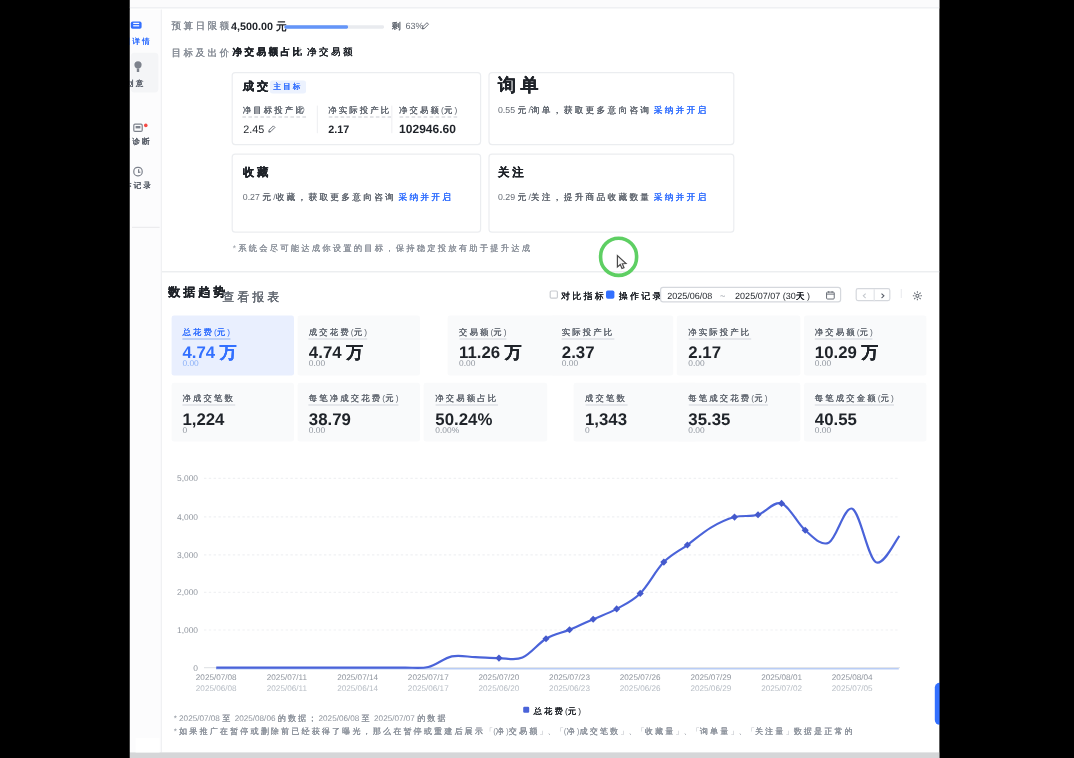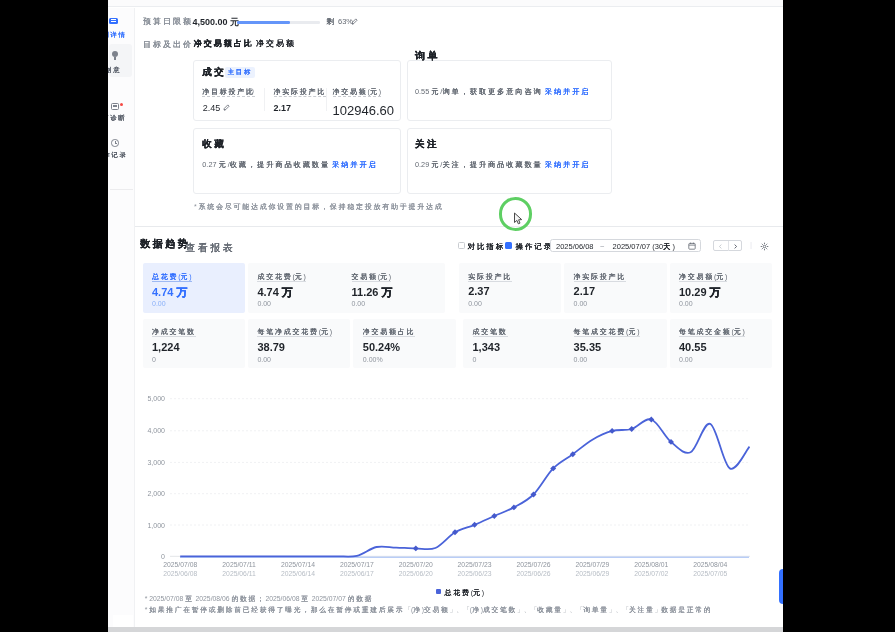--- a/index.html
+++ b/index.html
@@ -10,21 +10,21 @@
 .topstrip{position:absolute;left:108px;top:0;width:675px;height:7px;background:#fbfbfc;border-bottom:1px solid #ebedf0}
 .sidebar{position:absolute;left:108px;top:8px;width:27px;height:619px;background:#fcfcfd;border-right:1px solid #f0f1f3;overflow:hidden}
 .barL{position:absolute;left:0;top:0;width:108px;height:632px;background:#000;z-index:60}
 .barR{position:absolute;left:783px;top:0;width:112px;height:632px;background:#000;z-index:60}
 .card{position:absolute;border:1px solid #ebedf0;border-radius:3px;background:#fff}
 .glab{font-size:7px;color:#646a73}
 .dash{border-bottom:1px dashed #c9ccd1;padding-bottom:1px}
 .link{color:#3370ff}
 .cell{position:absolute;width:102.6px;background:#f9fafb;border-radius:2px}
 .cell .lb{position:absolute;left:9.5px;top:8.5px;font-size:7px;color:#646a73}
-.cell .vl{position:absolute;left:9.5px;top:22px;font-size:11px;font-weight:bold;color:#1f2329}
+.cell .vl{position:absolute;left:9.5px;top:22px;font-size:14px;font-weight:bold;color:#1f2329}
 .cell .sb{position:absolute;left:9.5px;top:37px;font-size:7px;color:#8f959e}
 .cell.sel{background:#e9effe}
 .cell.sel .lb{color:#3370ff}
 .cell.sel .vl{color:#3370ff}
 .cell.sel .sb{color:#8ab0f8}
 .cell .lb>span{border-bottom:1px solid #d8dbe0;padding-bottom:1px}
 .cell.sel .lb>span{border-bottom-color:#9db9f2}
 </style></head>
 <body>
 <div class="main"></div>
@@ -82,29 +82,29 @@
       <rect x="3.1" y="2.9" width="0.9" height="2.6" fill="#8a9099"></rect>
       <rect x="3.1" y="1.5" width="0.9" height="0.9" fill="#8a9099"></rect>
     </svg>
   <div class="abs glab" style="left:273.6px;top:87px"><span class="dash zh">净实际投产比</span></div>
   <div class="abs glab" style="left:332.6px;top:87px"><span class="dash"><span class="zh">净交易额</span>(<span class="zh">元</span>)</span></div>
   <div class="abs" style="left:202.8px;top:102.5px;font-size:9px;font-weight:normal;color:#1f2329">2.45</div>
   <svg class="abs" style="left:223px;top:103.5px" width="7" height="7" viewBox="0 0 7 7">
       <path d="M1 6 L1.3 4.4 L4.8 0.9 L6.1 2.2 L2.6 5.7 Z M1 6 L2.6 5.7" fill="none" stroke="#646a73" stroke-width="0.8"></path>
     </svg>
   <div class="abs" style="left:273.6px;top:102.5px;font-size:9px;font-weight:bold;color:#1f2329">2.17</div>
-  <div class="abs" style="left:332.6px;top:102.5px;font-size:13px;font-weight:normal;color:#1f2329">102946.60</div>
+  <div class="abs" style="left:332.6px;top:102.5px;font-size:10px;font-weight:bold;color:#1f2329">102946.60</div>
   <div class="abs" style="left:263.7px;top:88px;width:1px;height:23px;background:#f0f1f3"></div>
   <div class="abs" style="left:326.4px;top:88px;width:1px;height:23px;background:#f0f1f3"></div>
 
-  <div class="abs" style="left:415px;top:49px;font-size:10px;font-weight:bold;color:#1f2329"><span class="zh">询单</span></div>
+  <div class="abs" style="left:415px;top:62px;font-size:15px;font-weight:bold;color:#1f2329"><span class="zh">询单</span></div>
   <div class="abs" style="left:415px;top:87.3px;font-size:7.3px;color:#646a73">0.55 <span class="zh">元</span>/<span class="zh">询单，获取更多意向咨询</span> <span class="link zh">采纳并开启</span></div>
 
   <div class="abs" style="left:202.3px;top:138.3px;font-size:9.5px;font-weight:bold;color:#1f2329"><span class="zh">收藏</span></div>
-  <div class="abs" style="left:202.3px;top:159.8px;font-size:7.3px;color:#646a73">0.27 <span class="zh">元</span>/<span class="zh">收藏，提升商品收藏数量</span> <span class="link zh">采纳并开启</span></div>
+  <div class="abs" style="left:202.3px;top:159.8px;font-size:7.3px;color:#646a73">0.27 <span class="zh">元</span>/<span class="zh">收藏，获取更多意向咨询</span> <span class="link zh">采纳并开启</span></div>
 
   <div class="abs" style="left:415px;top:138.3px;font-size:9.5px;font-weight:bold;color:#1f2329"><span class="zh">关注</span></div>
   <div class="abs" style="left:415px;top:159.8px;font-size:7.3px;color:#646a73">0.29 <span class="zh">元</span>/<span class="zh">关注，提升商品收藏数量</span> <span class="link zh">采纳并开启</span></div>
 
   <div class="abs" style="left:193.9px;top:201.5px;font-size:7px;color:#8f959e">* <span class="zh">系统会尽可能达成你设置的目标，保持稳定投放有助于提升达成</span></div>
 
   <div class="abs" style="left:135px;top:226px;width:648px;height:1px;background:#e8eaed"></div>
 
   <div class="abs" style="left:498.6px;top:196.8px;width:33.9px;height:33.9px;border:3.4px solid #5ecf63;box-sizing:border-box;filter:blur(.4px);border-radius:50%;z-index:40"></div>
   <svg class="abs" style="left:512px;top:211px;z-index:41" width="12" height="15" viewBox="0 0 12 15">
@@ -149,21 +149,21 @@
     <div class="cell sel" style="left:142.5px;top:263.3px;height:49.8px">
         <div class="lb"><span><span class="zh">总花费</span>(<span class="zh">元</span>)</span></div>
         <div class="vl">4.74 <span class="zh">万</span></div>
         <div class="sb">0.00</div>
       </div>
     <div class="cell" style="left:247.9px;top:263.3px;height:49.8px">
         <div class="lb"><span><span class="zh">成交花费</span>(<span class="zh">元</span>)</span></div>
         <div class="vl">4.74 <span class="zh">万</span></div>
         <div class="sb">0.00</div>
       </div>
-    <div class="cell" style="left:342px;top:263.3px;height:49.8px">
+    <div class="cell" style="left:373px;top:263.3px;height:49.8px">
         <div class="lb"><span><span class="zh">交易额</span>(<span class="zh">元</span>)</span></div>
         <div class="vl">11.26 <span class="zh">万</span></div>
         <div class="sb">0.00</div>
       </div>
     <div class="cell" style="left:458.7px;top:263.3px;height:49.8px">
         <div class="lb"><span class="dash zh">实际投产比</span></div>
         <div class="vl">2.37</div>
         <div class="sb">0.00</div>
       </div>
     <div class="cell" style="left:564.1px;top:263.3px;height:49.8px">
@@ -184,21 +184,21 @@
     <div class="cell" style="left:247.9px;top:318.8px;height:49.4px">
         <div class="lb"><span><span class="zh">每笔净成交花费</span>(<span class="zh">元</span>)</span></div>
         <div class="vl">38.79</div>
         <div class="sb">0.00</div>
       </div>
     <div class="cell" style="left:353.3px;top:318.8px;height:49.4px">
         <div class="lb"><span class="dash zh">净交易额占比</span></div>
         <div class="vl">50.24%</div>
         <div class="sb">0.00%</div>
       </div>
-    <div class="cell" style="left:463px;top:318.8px;height:49.4px">
+    <div class="cell" style="left:478px;top:318.8px;height:49.4px">
         <div class="lb"><span class="dash zh">成交笔数</span></div>
         <div class="vl">1,343</div>
         <div class="sb">0</div>
       </div>
     <div class="cell" style="left:564.1px;top:318.8px;height:49.4px">
         <div class="lb"><span><span class="zh">每笔成交花费</span>(<span class="zh">元</span>)</span></div>
         <div class="vl">35.35</div>
         <div class="sb">0.00</div>
       </div>
     <div class="cell" style="left:669.5px;top:318.8px;height:49.4px">

